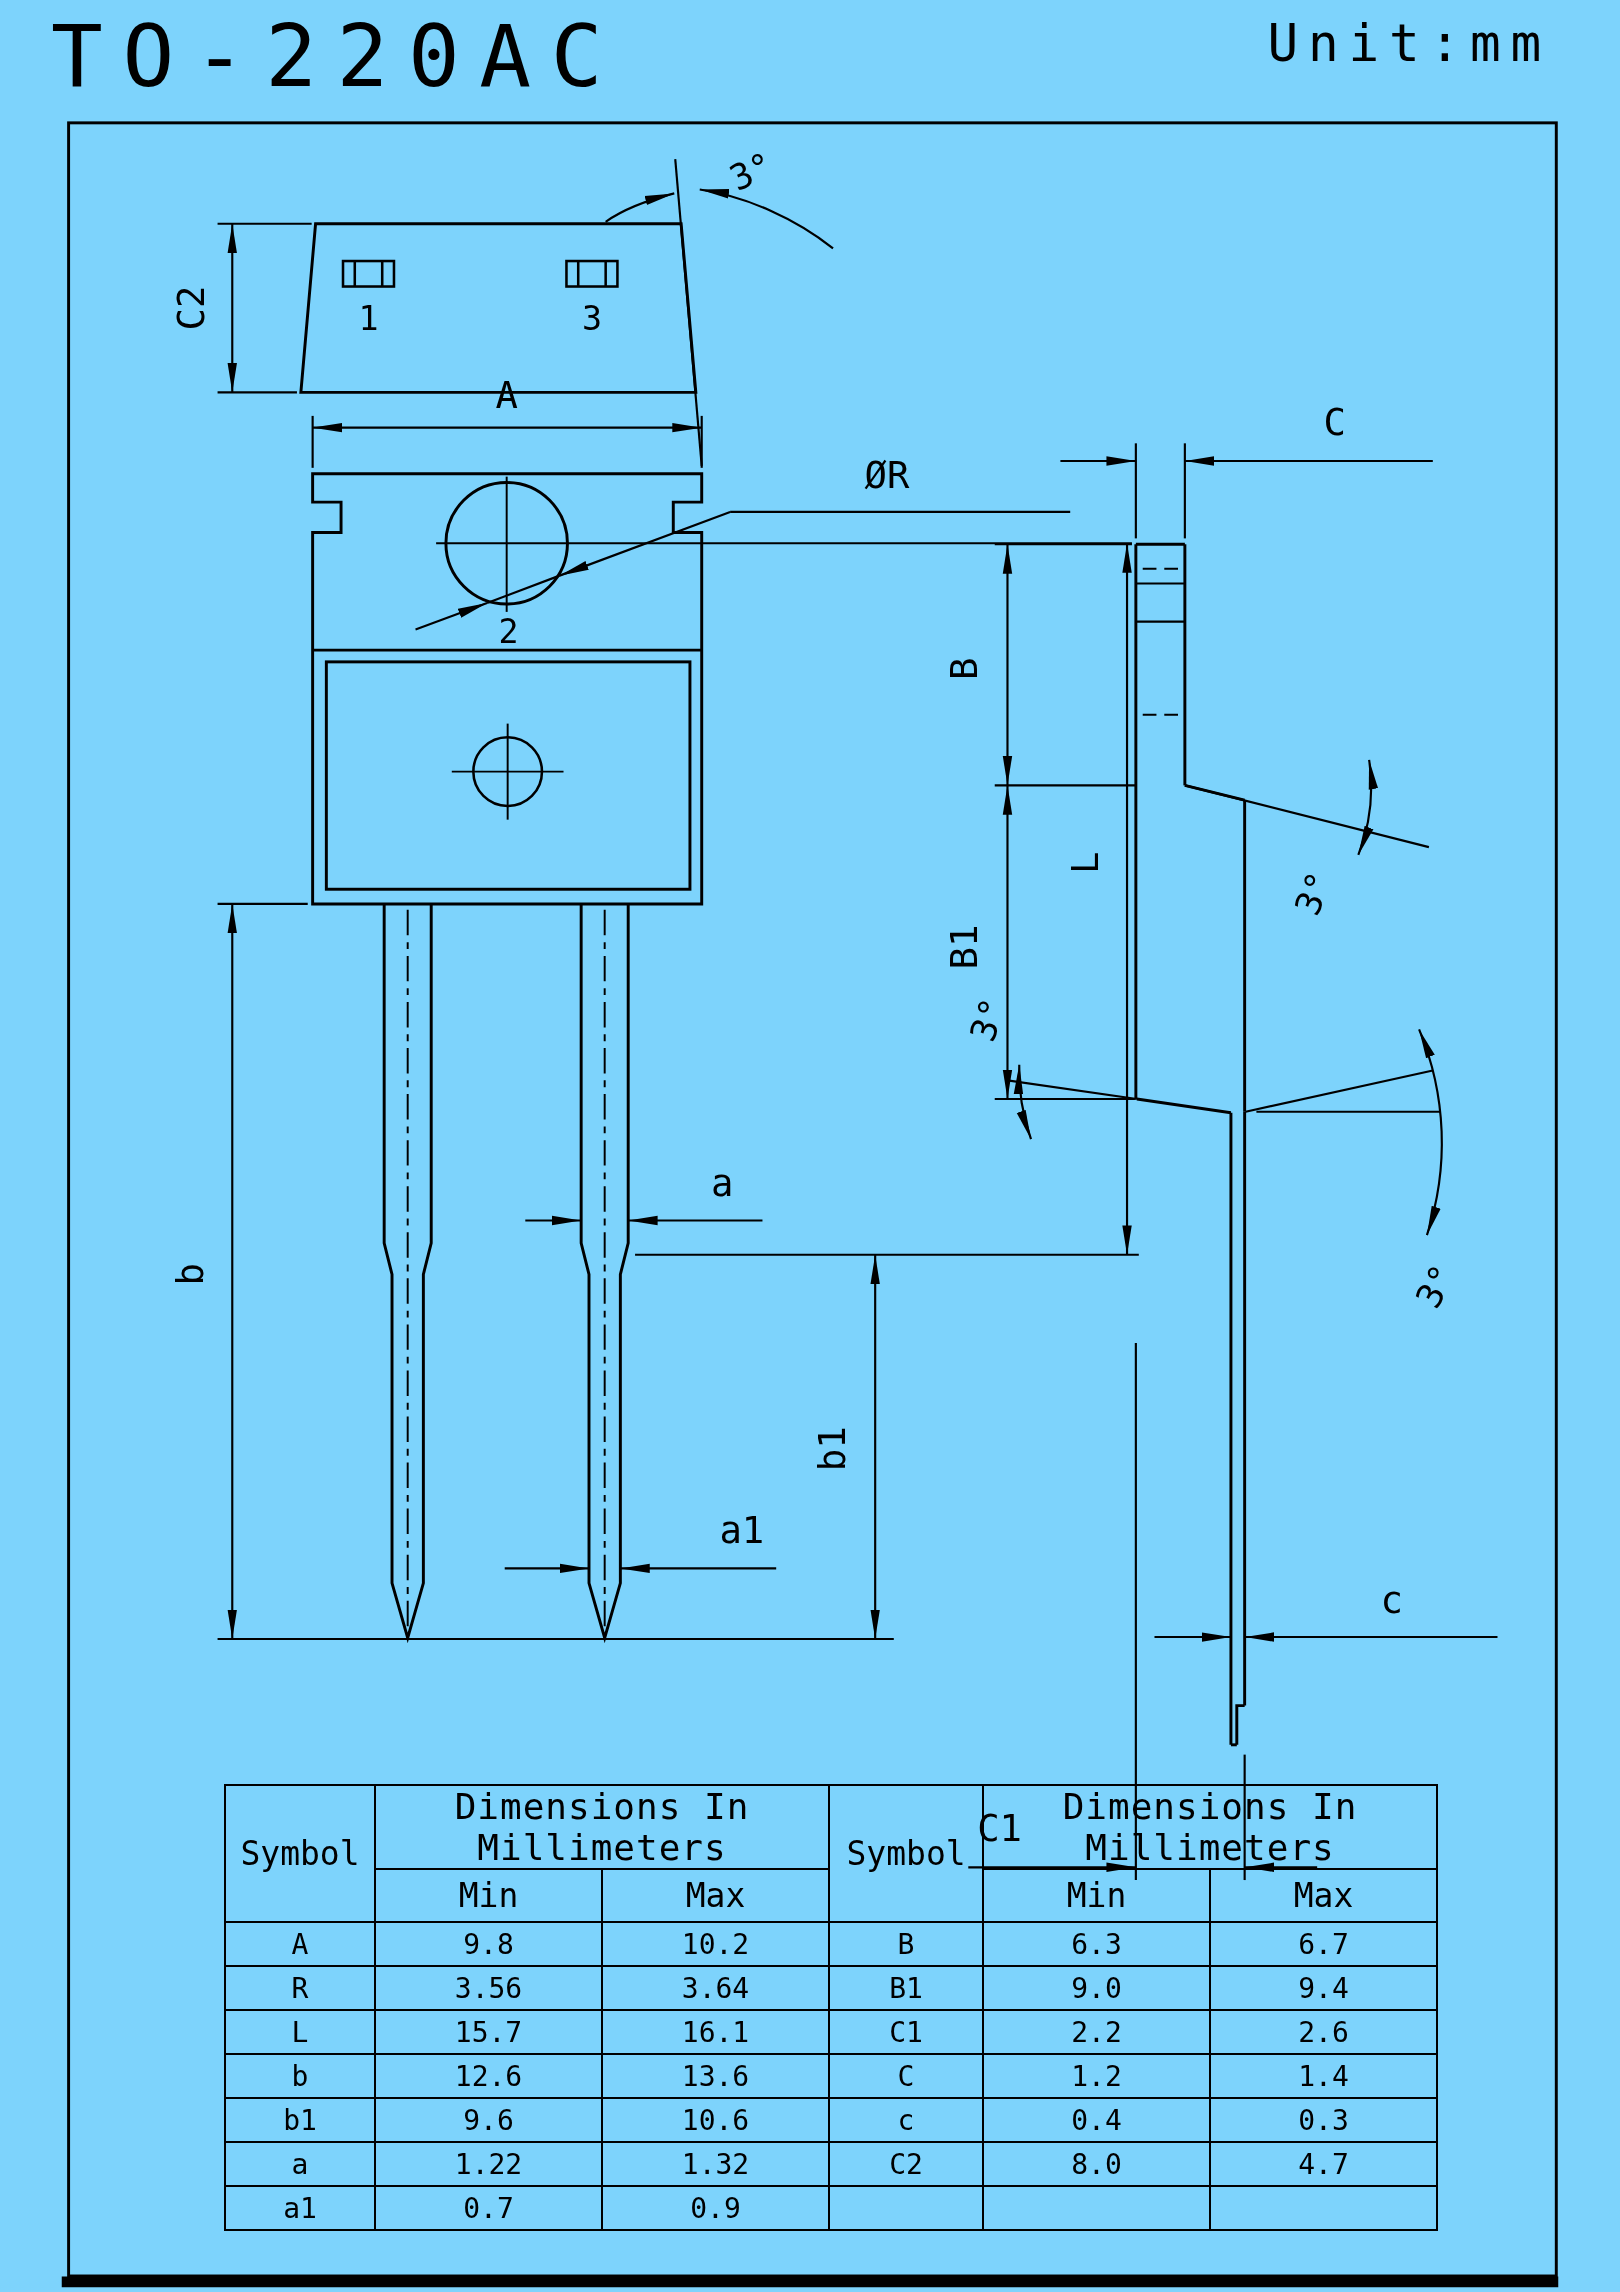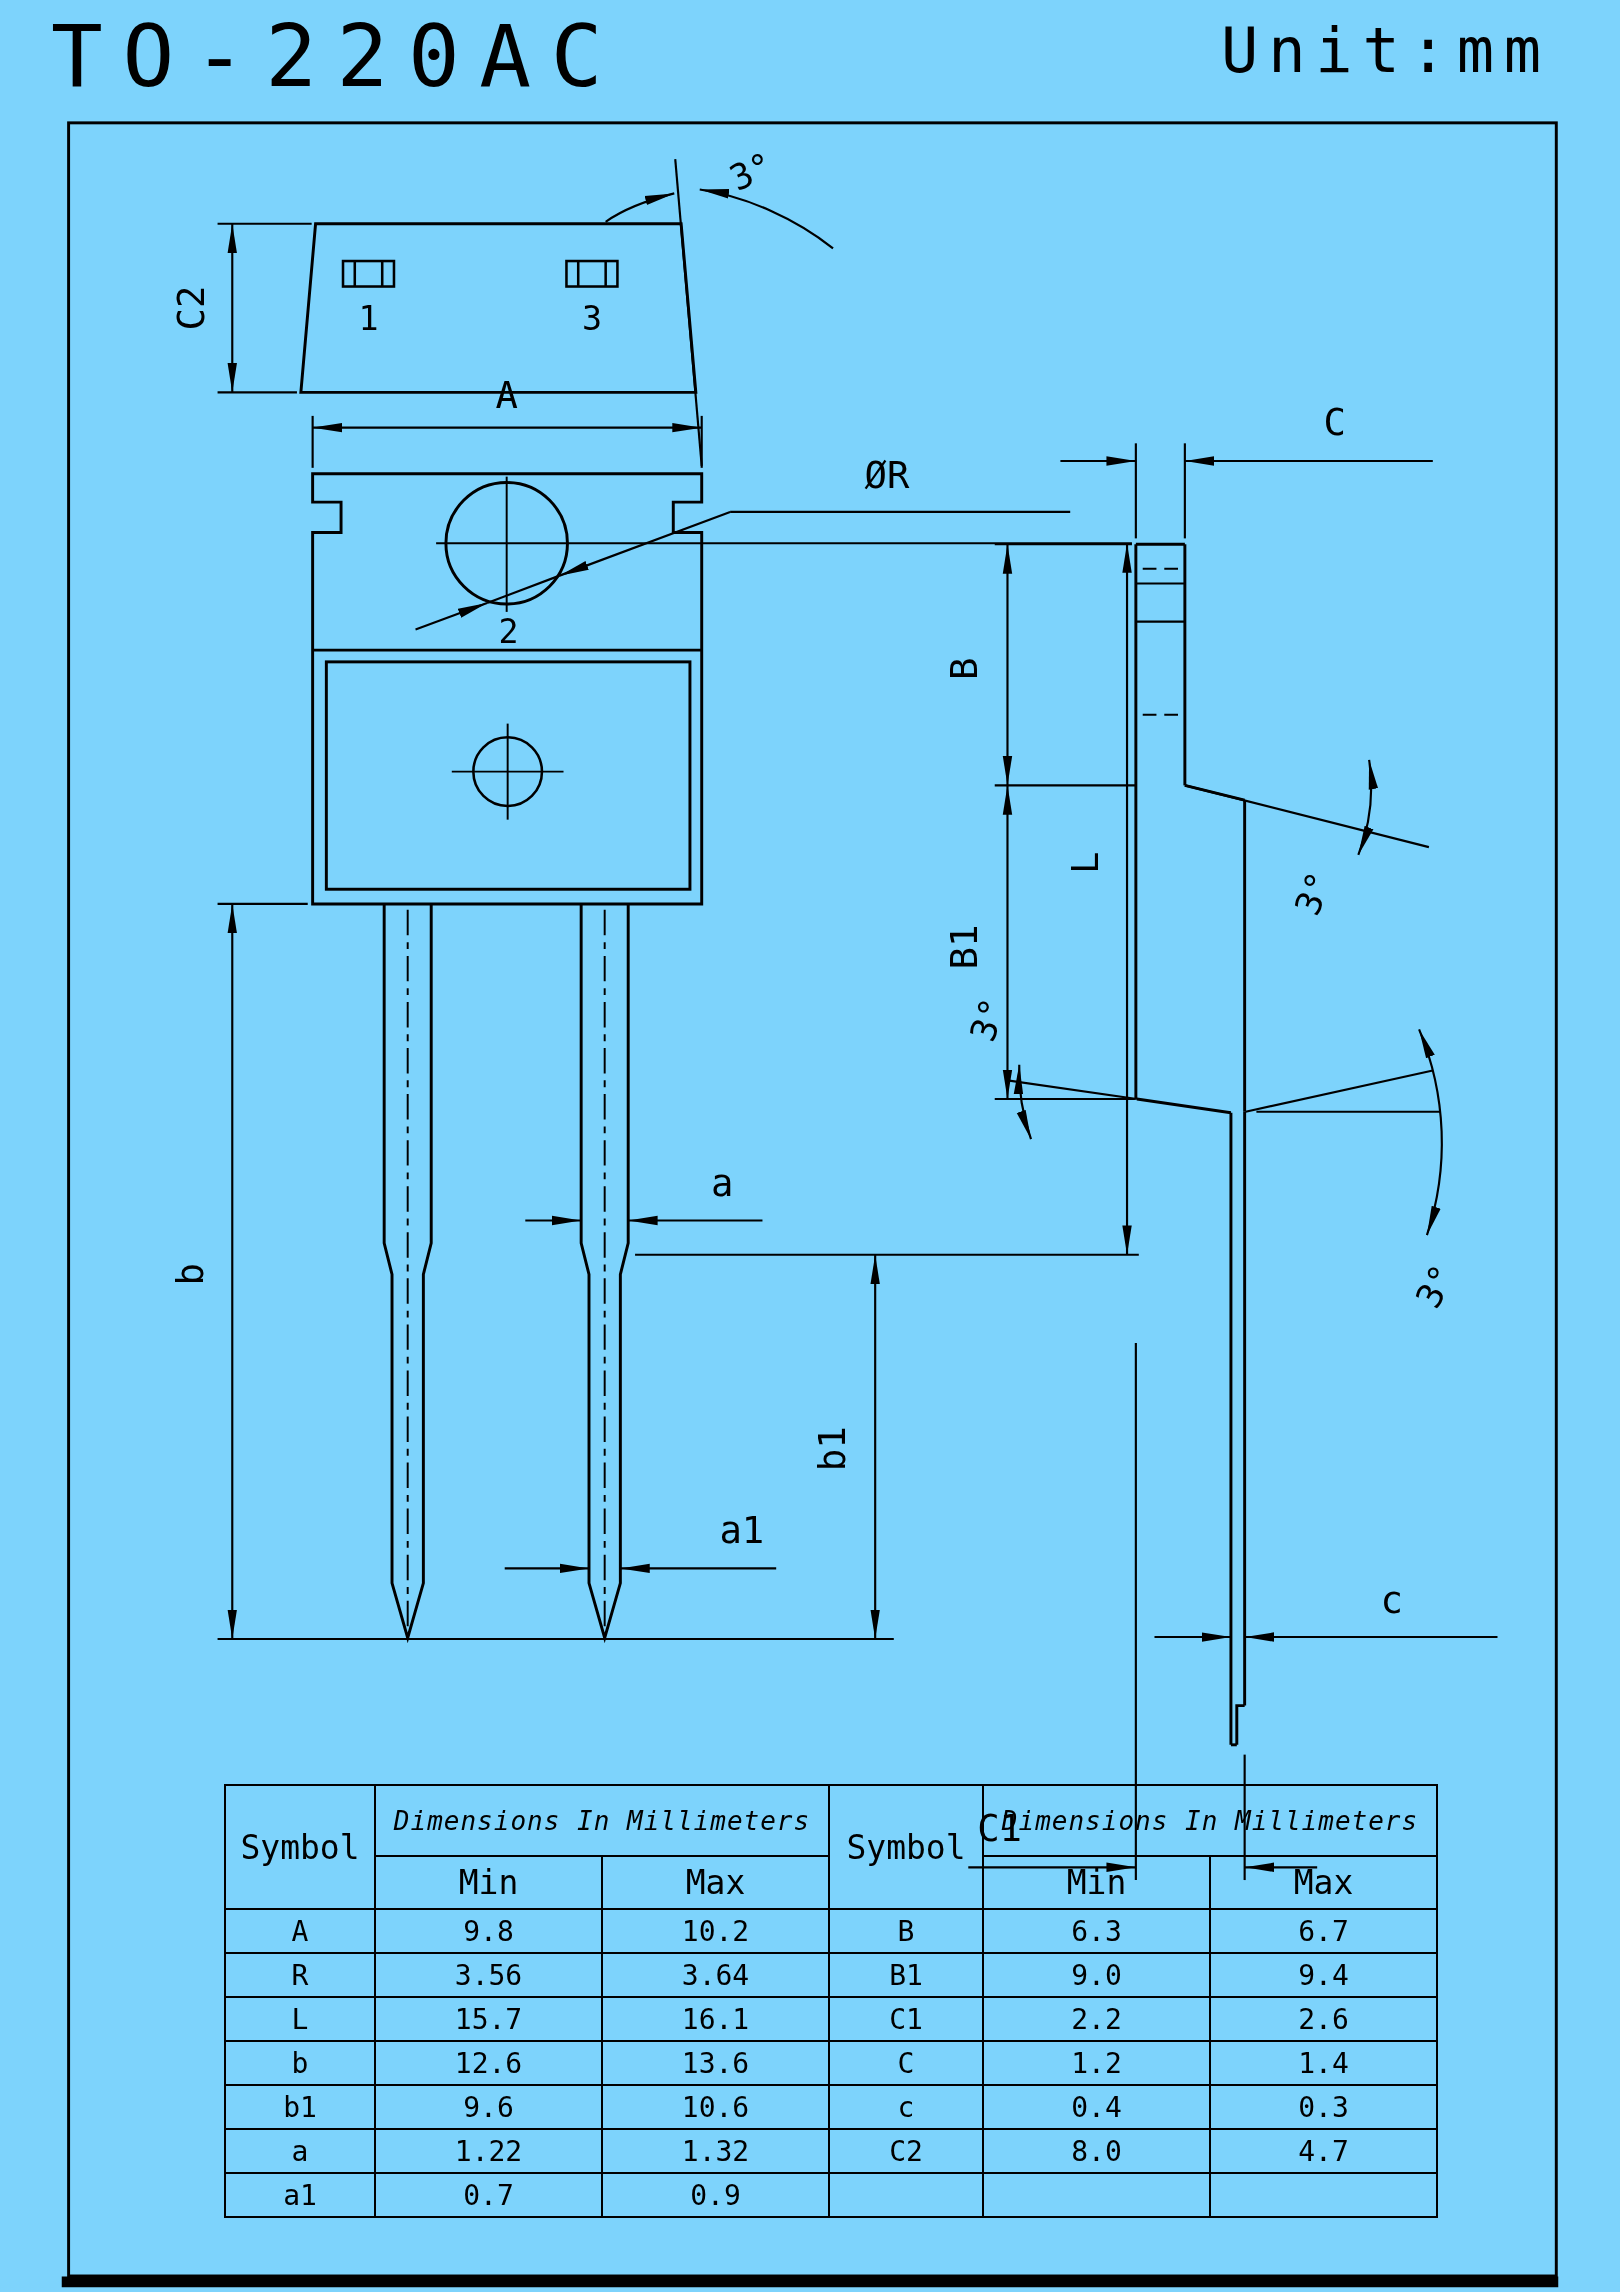--- a/index.html
+++ b/index.html
@@ -1,34 +1,34 @@
 <!DOCTYPE html>
 <html><head>
 <meta charset="utf-8">
 <style>
   html,body{margin:0;padding:0;background:#ffffff;}
   #page{position:relative;width:1620px;height:2293px;background:#7dd3fc;overflow:hidden;
         font-family:"DejaVu Sans Mono",monospace;color:#000;}
   #title{position:absolute;left:51px;top:5.9px;font-size:86px;letter-spacing:19.6px;
          font-weight:400;white-space:nowrap;}
-  #unit{position:absolute;right:69px;top:13.7px;font-size:62px;letter-spacing:9.8px;
+  #unit{position:absolute;right:69px;top:13.7px;font-size:51px;letter-spacing:9.8px;
         font-weight:400;white-space:nowrap;}
   #drawing{position:absolute;left:0;top:0;width:1620px;height:2293px;}
   svg text{font-family:"DejaVu Sans Mono",monospace;fill:#000;}
   .dimlbl{font-size:38px;}
   .pinlbl{font-size:34px;}
   .anglbl{font-size:36px;}
   
   #dimtable{position:absolute;left:224px;top:1784px;border-collapse:collapse;
             table-layout:fixed;width:1213px;}
   #dimtable td,#dimtable th{border:2px solid #000;text-align:center;vertical-align:middle;
             padding:0;font-weight:normal;overflow:hidden;}
   #dimtable{border:2.9px solid #000;}
   .th-sym{font-size:33px;}
-  .th-dim{font-size:26px;letter-spacing:1px;font-style:italic;}
+  .th-dim{font-size:36px;letter-spacing:1px;}
   .th-mm{font-size:33px;}
   .td-val{font-size:28px;}
   .hrow1{height:71px;}
   .hrow2{height:53px;padding-left:35px;}
   .drow{height:44px;}
 </style>
 </head>
 <body>
 
 <div id="page">

